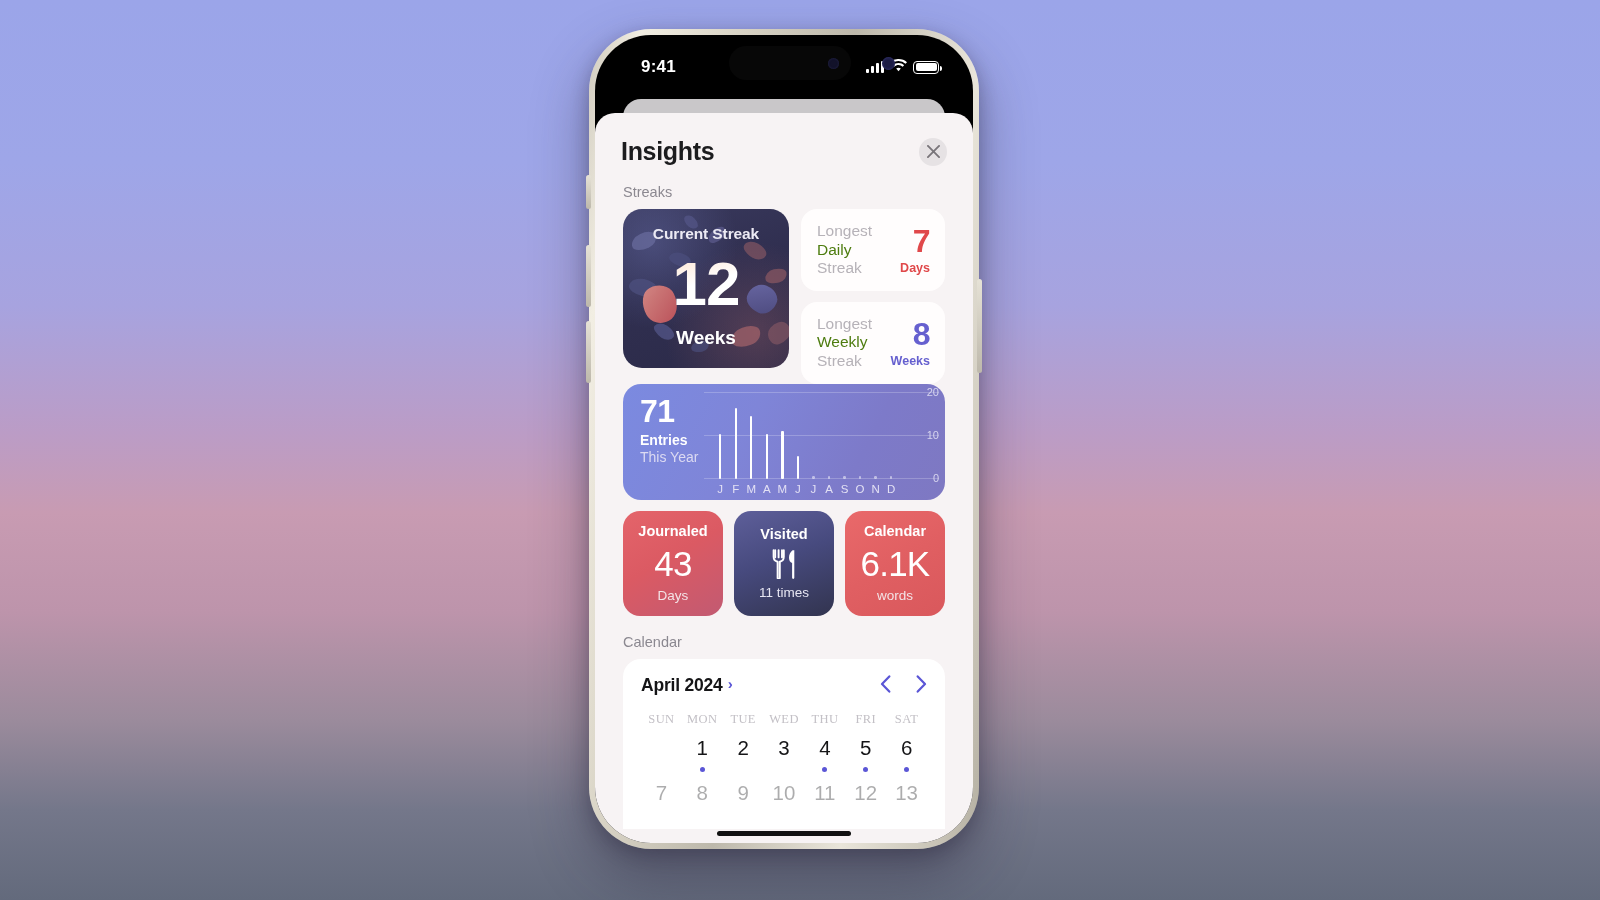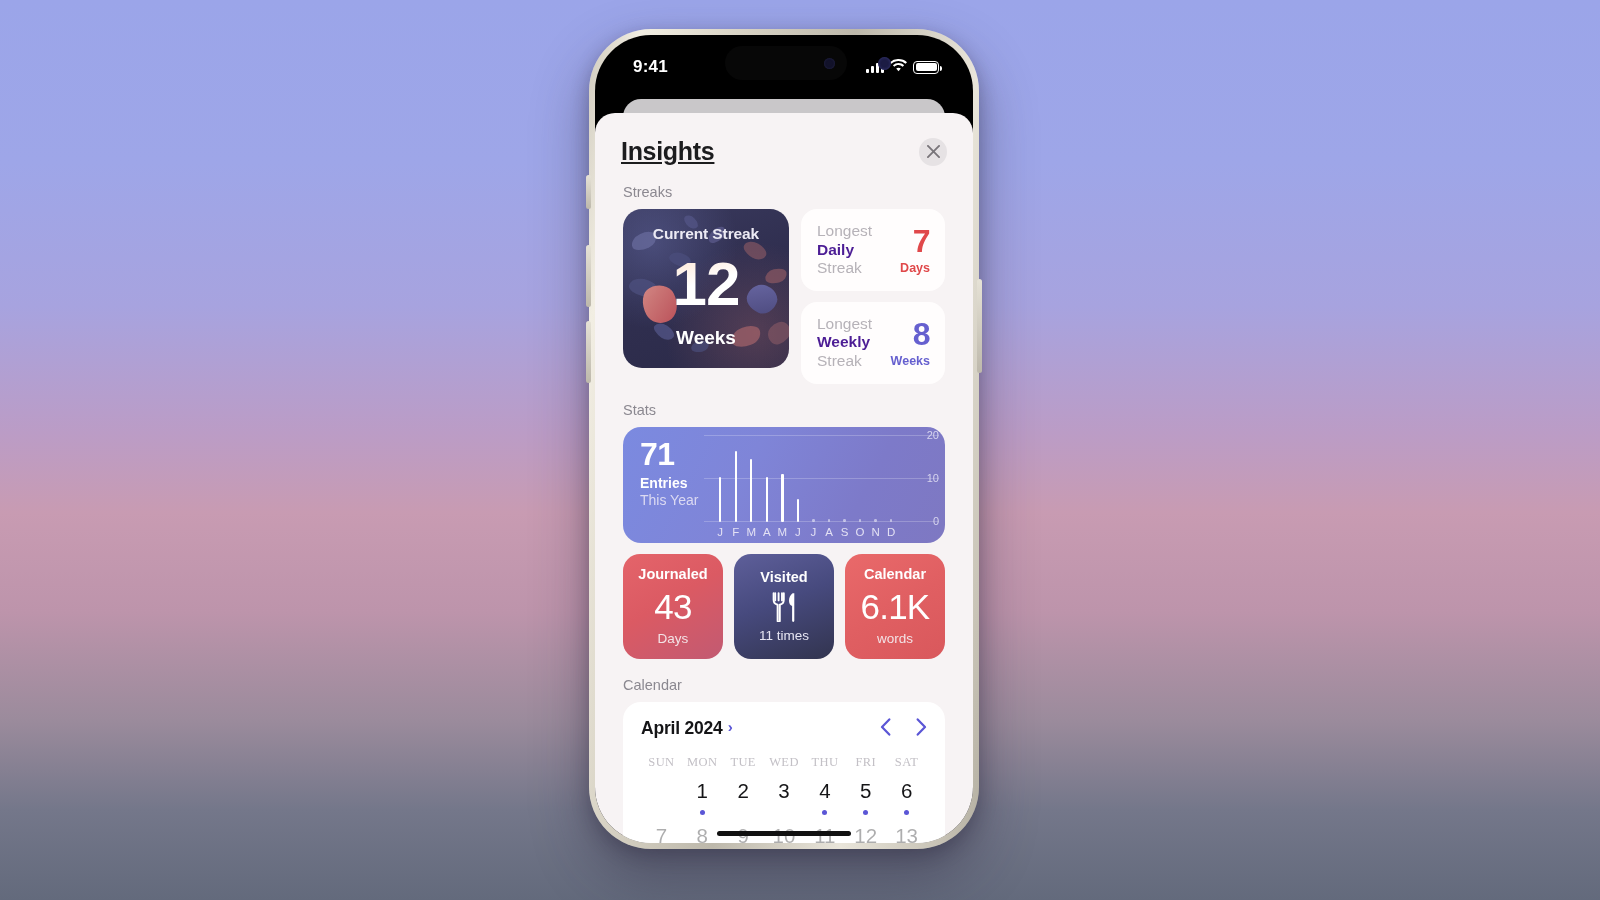--- a/index.html
+++ b/index.html
@@ -29,21 +29,21 @@
     border-radius: 56px; background: #000; overflow: hidden;
   }
   .side-btn { position: absolute; background: linear-gradient(180deg,#e6e2d6,#bdb8ab); border-radius: 3px; }
   .btn-silent { left: -3px; top: 146px; width: 5px; height: 34px; }
   .btn-volup  { left: -3px; top: 216px; width: 5px; height: 62px; }
   .btn-voldn  { left: -3px; top: 292px; width: 5px; height: 62px; }
   .btn-power  { right: -3px; top: 250px; width: 5px; height: 94px; }
 
   
   #statusbar {
-    position: absolute; top: 0; left: 4px; right: 0; height: 54px;
+    position: absolute; top: 0; left: 12px; right: 0; height: 54px;
     display: flex; align-items: center; z-index: 40;
     color: #fff; padding: 0 34px; padding-top: 10px;
   }
   #clock { font-size: 17px; font-weight: bold; letter-spacing: .2px; width: 80px; }
   #island {
     position: absolute; left: 50%; transform: translateX(-50%); top: 11px;
     width: 122px; height: 34px; border-radius: 20px; background: #070707;
     display: flex; align-items: center; justify-content: flex-end; padding-right: 12px;
   }
   #island .lens { width: 11px; height: 11px; border-radius: 50%; background: #12122a; box-shadow: inset 0 0 2px #2a2a50; }
@@ -64,21 +64,21 @@
     background: #c9c7c9; border-radius: 18px 18px 0 0; z-index: 5;
   }
 
   
   #sheet {
     position: absolute; top: 78px; left: 0; right: 0; bottom: 0;
     background: #f7f3f4; border-radius: 20px 20px 0 0;
     z-index: 10; overflow: hidden;
   }
   #sheet-head { display: flex; align-items: center; padding: 24px 26px 0 26px; }
-  #sheet-title { font-size: 25px; font-weight: bold; color: #1c1c1e; letter-spacing: -.3px; text-decoration: underline; }
+  #sheet-title { font-size: 25px; font-weight: bold; color: #1c1c1e; letter-spacing: -.3px; }
   #close-btn {
     margin-left: auto; width: 28px; height: 28px; border-radius: 50%;
     background: #e6e2e4; display: flex; align-items: center; justify-content: center;
     border: none; cursor: pointer; color: #79757a;
   }
   #close-btn svg { width: 13px; height: 13px; }
 
   .section-label {
     font-size: 14.5px; color: #8b8890; padding: 0 28px; margin: 18px 0 9px 0;
   }
@@ -104,21 +104,21 @@
     letter-spacing: -1px;
   }
   #cs-unit { font-size: 19px; font-weight: bold; color: #fff; z-index: 3; margin-top: 12px; }
 
   .mini-card {
     flex: 1; background: #fffdfd; border-radius: 16px;
     display: flex; align-items: center; padding: 13px 15px 13px 16px;
   }
   .mini-left { display: flex; flex-direction: column; line-height: 1.2; }
   .mini-left .dim { font-size: 15.5px; color: #b6b2b8; }
-  .mini-left .strong { font-size: 15.5px; color: #4c1d95; font-weight: bold; }
+  .mini-left .strong { font-size: 15.5px; color: #4d7c0f; font-weight: normal; }
   .mini-right { margin-left: auto; text-align: right; line-height: 1; }
   .mini-right .num { font-size: 32px; font-weight: bold; letter-spacing: -.5px; }
   .mini-right .unit { font-size: 12.5px; font-weight: bold; margin-top: 5px; display:block; }
   #streak-right { display: flex; flex-direction: column; gap: 11px; flex: 1; }
 
   
   #entries-card {
     margin: 0 28px; height: 116px; border-radius: 18px; position: relative;
     background: linear-gradient(118deg,#7b8ae0 0%,#7f85d8 38%,#7d7ac9 72%,#7e78c2 100%);
     overflow: hidden; display: flex;
@@ -276,21 +276,20 @@
               </div>
               <div class="mini-right">
                 <span class="num" style="color:#6660cf">8</span>
                 <span class="unit" style="color:#6660cf">Weeks</span>
               </div>
             </div>
 
           </div>
         </div>
 
-        <div class="section-label">Stats</div>
 
         <div id="entries-card">
           <div id="entries-left">
             <div id="entries-num">71</div>
             <div id="entries-l1">Entries</div>
             <div id="entries-l2">This Year</div>
           </div>
           <div id="chart-wrap">
             <div id="gridlines">
                 <div class="gridline" style="top: 83%;"></div>

